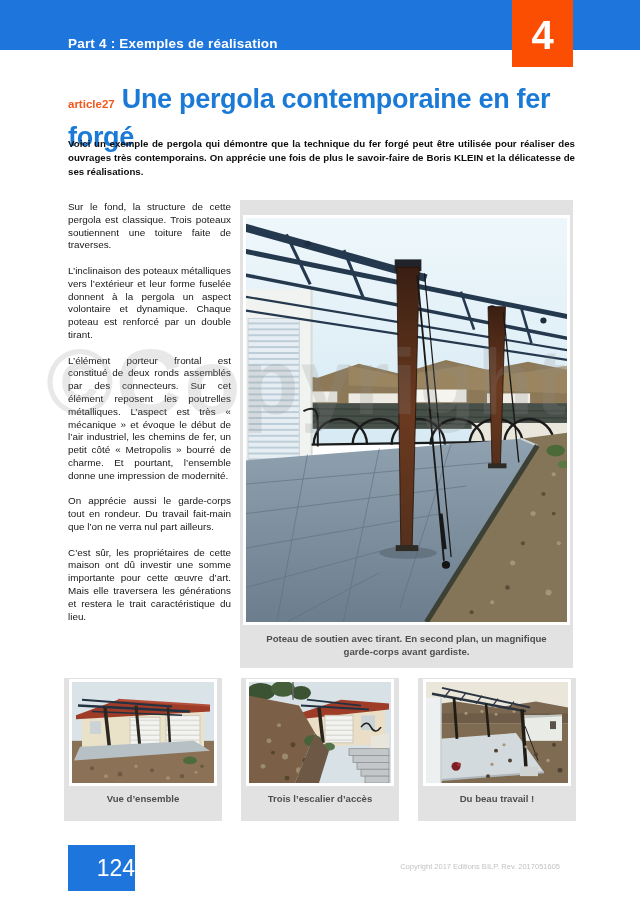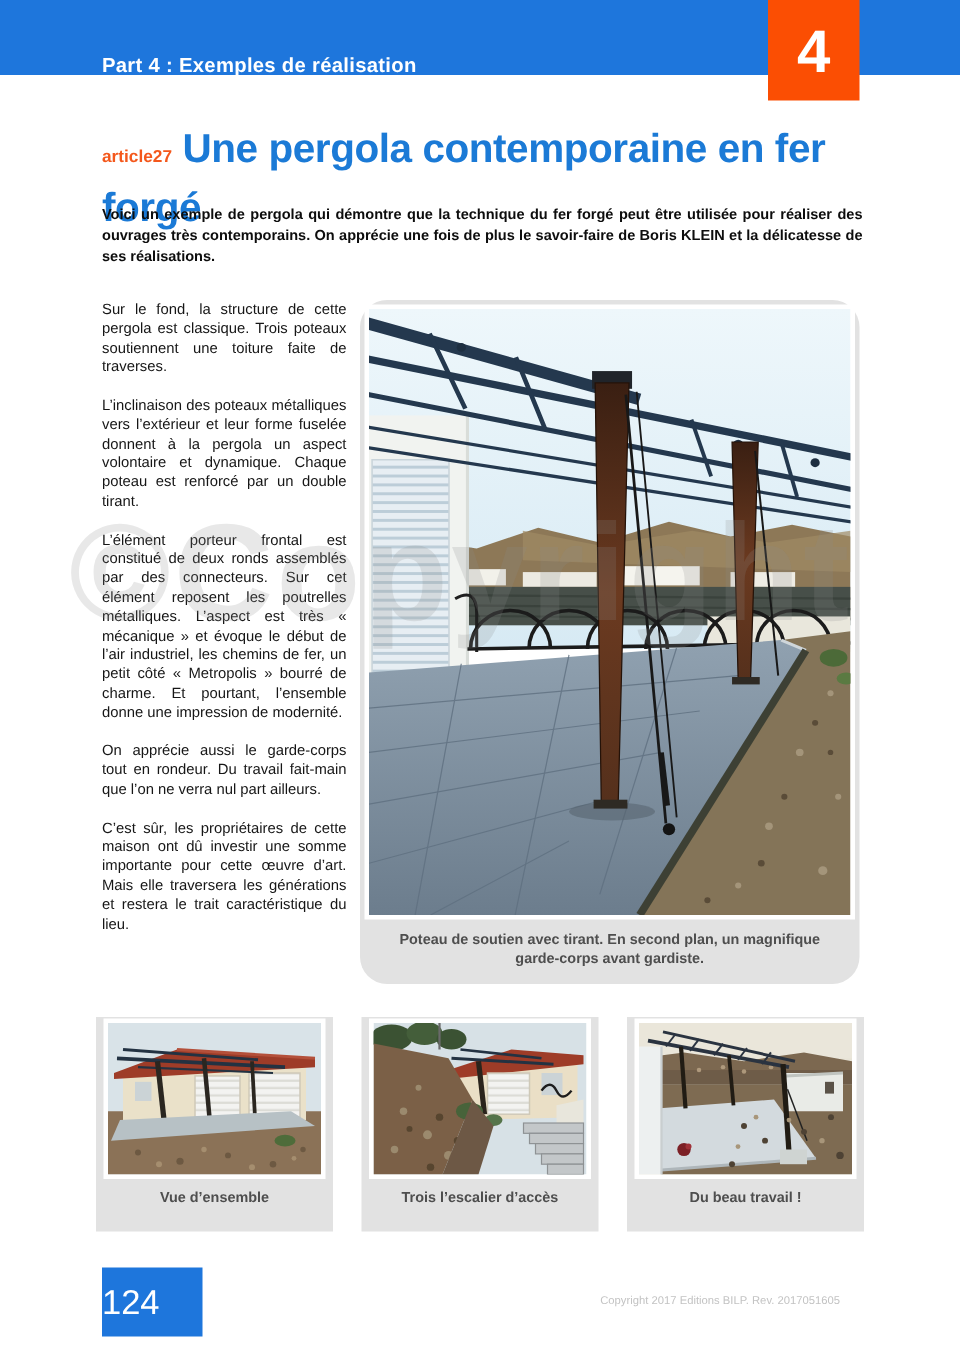--- a/index.html
+++ b/index.html
@@ -21,21 +21,21 @@
   .intro{position:absolute;left:68px;top:137px;width:507px;margin:0;font-size:9.7px;font-weight:bold;
          line-height:14.2px;color:#0d0d0d;text-align:justify;}
 
   
   .body-col{position:absolute;left:68px;top:201px;width:163px;color:#161616;
             font-size:9.9px;line-height:12.8px;text-align:justify;}
   .body-col p{margin:0 0 12.8px 0;}
 
   
   .figure-card{position:absolute;left:240px;top:200px;width:333px;background:#e2e2e2;
-               box-sizing:border-box;padding:3px 3px 10px 3px;border-radius:18px;}
+               box-sizing:border-box;padding:15px 3px 10px 3px;}
   .photo-frame{background:#fff;padding:3px;}
   .photo-frame svg{display:block;}
   .figure-caption{margin:7px 8px 0;font-size:9.6px;font-weight:bold;color:#4e4e4e;
                   text-align:center;line-height:13px;}
 
   
   .thumb-card{position:absolute;top:678px;width:158px;height:143px;background:#e2e2e2;
               box-sizing:border-box;padding:1px 5px 0;}
   .t1{left:64px}.t2{left:241px}.t3{left:418px}
   .thumb-frame{background:#fff;padding:3px;}
@@ -44,21 +44,21 @@
 
   
   .watermark{position:absolute;left:0;top:0;width:640px;height:898px;pointer-events:none;z-index:6;}
   .wm1{position:absolute;left:46px;top:336px;font-size:92px;font-weight:bold;
        color:rgba(138,138,138,0.20);letter-spacing:2px;white-space:nowrap;line-height:1;}
   .wm2{position:absolute;left:55px;top:406px;font-size:102px;font-weight:bold;
        color:rgba(138,138,138,0.20);letter-spacing:5px;line-height:1;}
 
   
   .page-num{position:absolute;left:68px;top:845px;width:67px;height:46px;background:#1e76dc;
-            color:#fff;font-size:23px;display:flex;align-items:center;justify-content:flex-start;}
+            color:#fff;font-size:23px;display:flex;align-items:center;justify-content:flex-end;}
   .copyright{position:absolute;right:80px;top:862px;font-size:7.5px;color:#c3c3c3;}
 </style>
 </head>
 <body>
 
 <div class="page">
 
   <div class="header">
     <span class="header-title">Part 4 : Exemples de réalisation</span>
     <div class="chapter-box">

